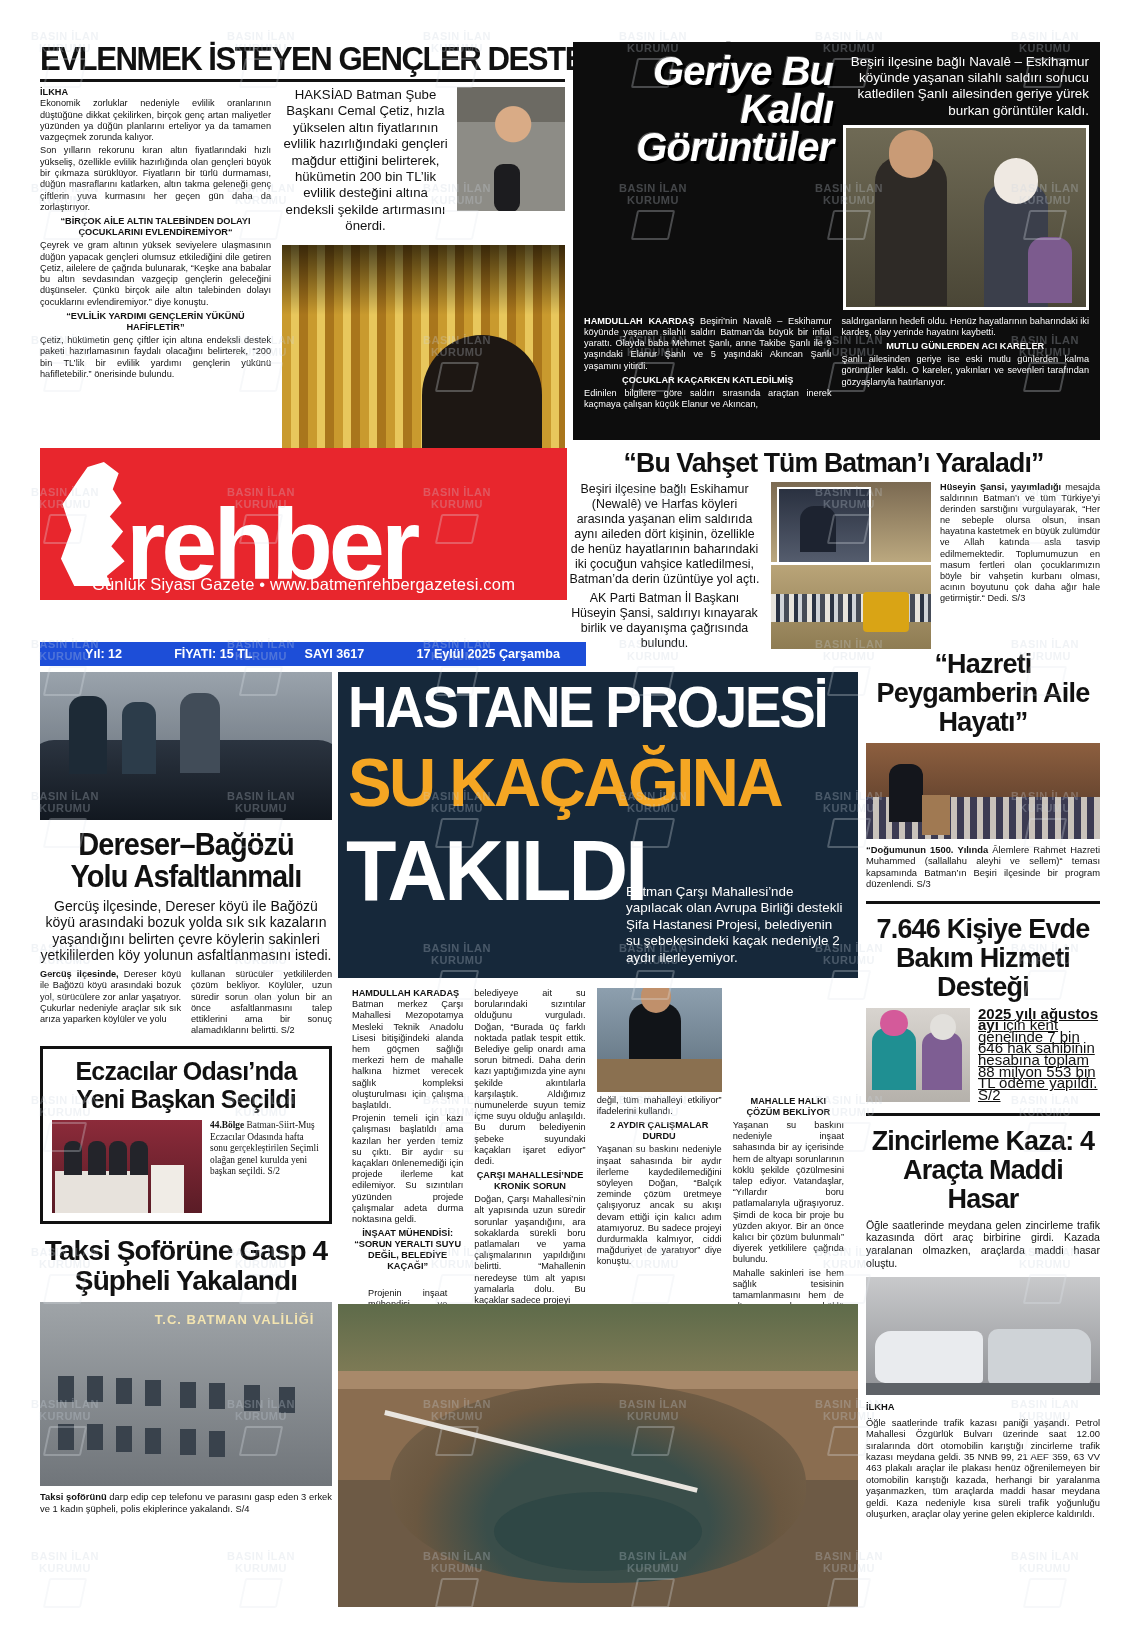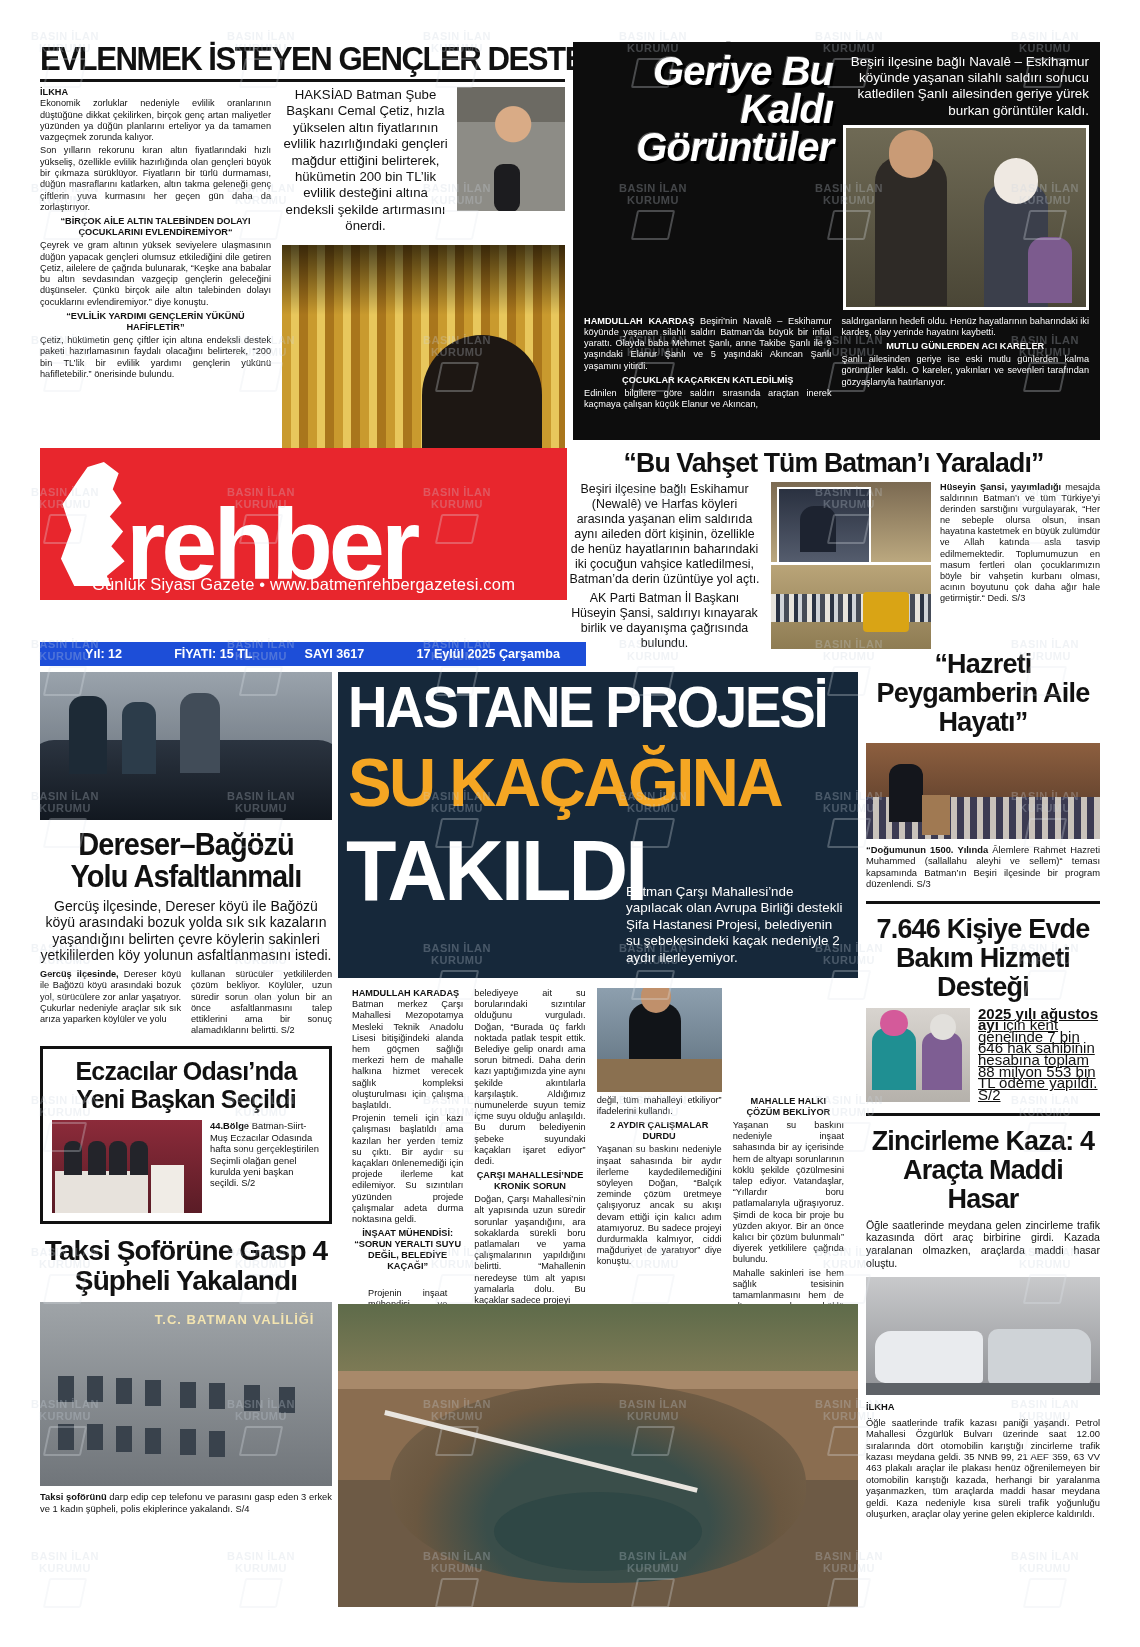--- a/index.html
+++ b/index.html
@@ -103,21 +103,21 @@
   .lcol .lead{font-size:14px;line-height:16.3px;text-align:center;margin:6px 0 0;}
   .lcol .two{display:flex;gap:10px;margin-top:6px;}
   .lcol .two div{width:141px;font-size:9.2px;line-height:11.2px;text-align:justify;}
   .boxed{border:3px solid #111;padding:8px 9px;margin-top:10px;box-sizing:border-box;}
   .boxed h3{margin:0;font-weight:bold;font-size:25px;line-height:28px;text-align:center;letter-spacing:-.8px;}
   .boxed .row{display:flex;gap:8px;margin-top:7px;}
   .ecz-ph{width:150px;height:93px;background:linear-gradient(#8c2b3a,#5a1c26);position:relative;overflow:hidden;flex:0 0 150px;}
   .ecz-ph .tbl{position:absolute;left:2%;bottom:0;width:62%;height:46%;background:#e7e2dc;}
   .ecz-ph .pod{position:absolute;right:12%;bottom:0;width:22%;height:52%;background:#f0ece6;}
   .ecz-ph .h{position:absolute;top:22%;width:18px;height:34px;background:#23242a;border-radius:8px 8px 0 0;}
-  .boxed .txt{font-size:9.4px;line-height:11.4px;}
+  .boxed .txt{font-size:9.4px;line-height:11.4px;font-family:Liberation Serif, serif;}
   .lcol h4{margin:12px 0 0;font-weight:bold;font-size:28px;line-height:30px;text-align:center;letter-spacing:-.9px;}
   .val-ph{width:100%;height:184px;margin-top:6px;background:linear-gradient(#9fa4a8,#70757a);position:relative;overflow:hidden;}
   .val-ph .w{position:absolute;background:#39424c;width:16px;height:26px;}
   .val-ph .sign{position:absolute;right:6%;top:6%;color:#f3e4b0;font-size:13px;font-weight:bold;text-align:right;line-height:14px;letter-spacing:1px;}
   .lcol .cap{font-size:9.4px;line-height:11.4px;margin-top:5px;text-align:justify;}
 
   
   .mcols{position:absolute;left:352px;top:988px;width:492px;display:flex;gap:11px;}
   .mcols .c{width:125px;font-size:9.2px;line-height:11.2px;text-align:justify;}
   .m-photo{width:125px;height:104px;background:linear-gradient(#8d9fae,#5c6e7c);position:relative;overflow:hidden;}

